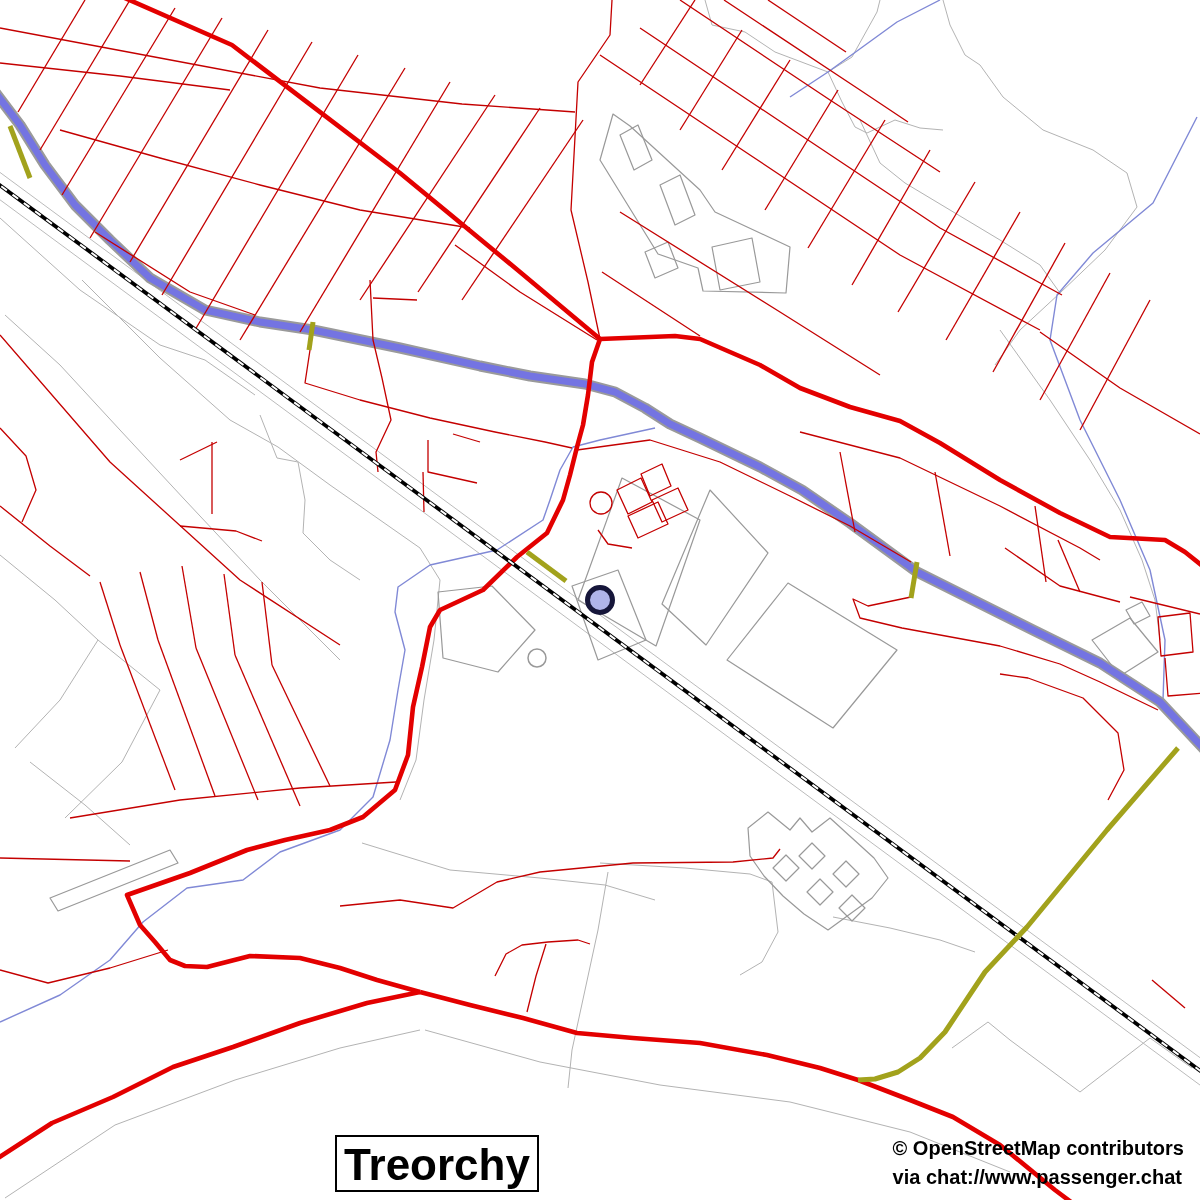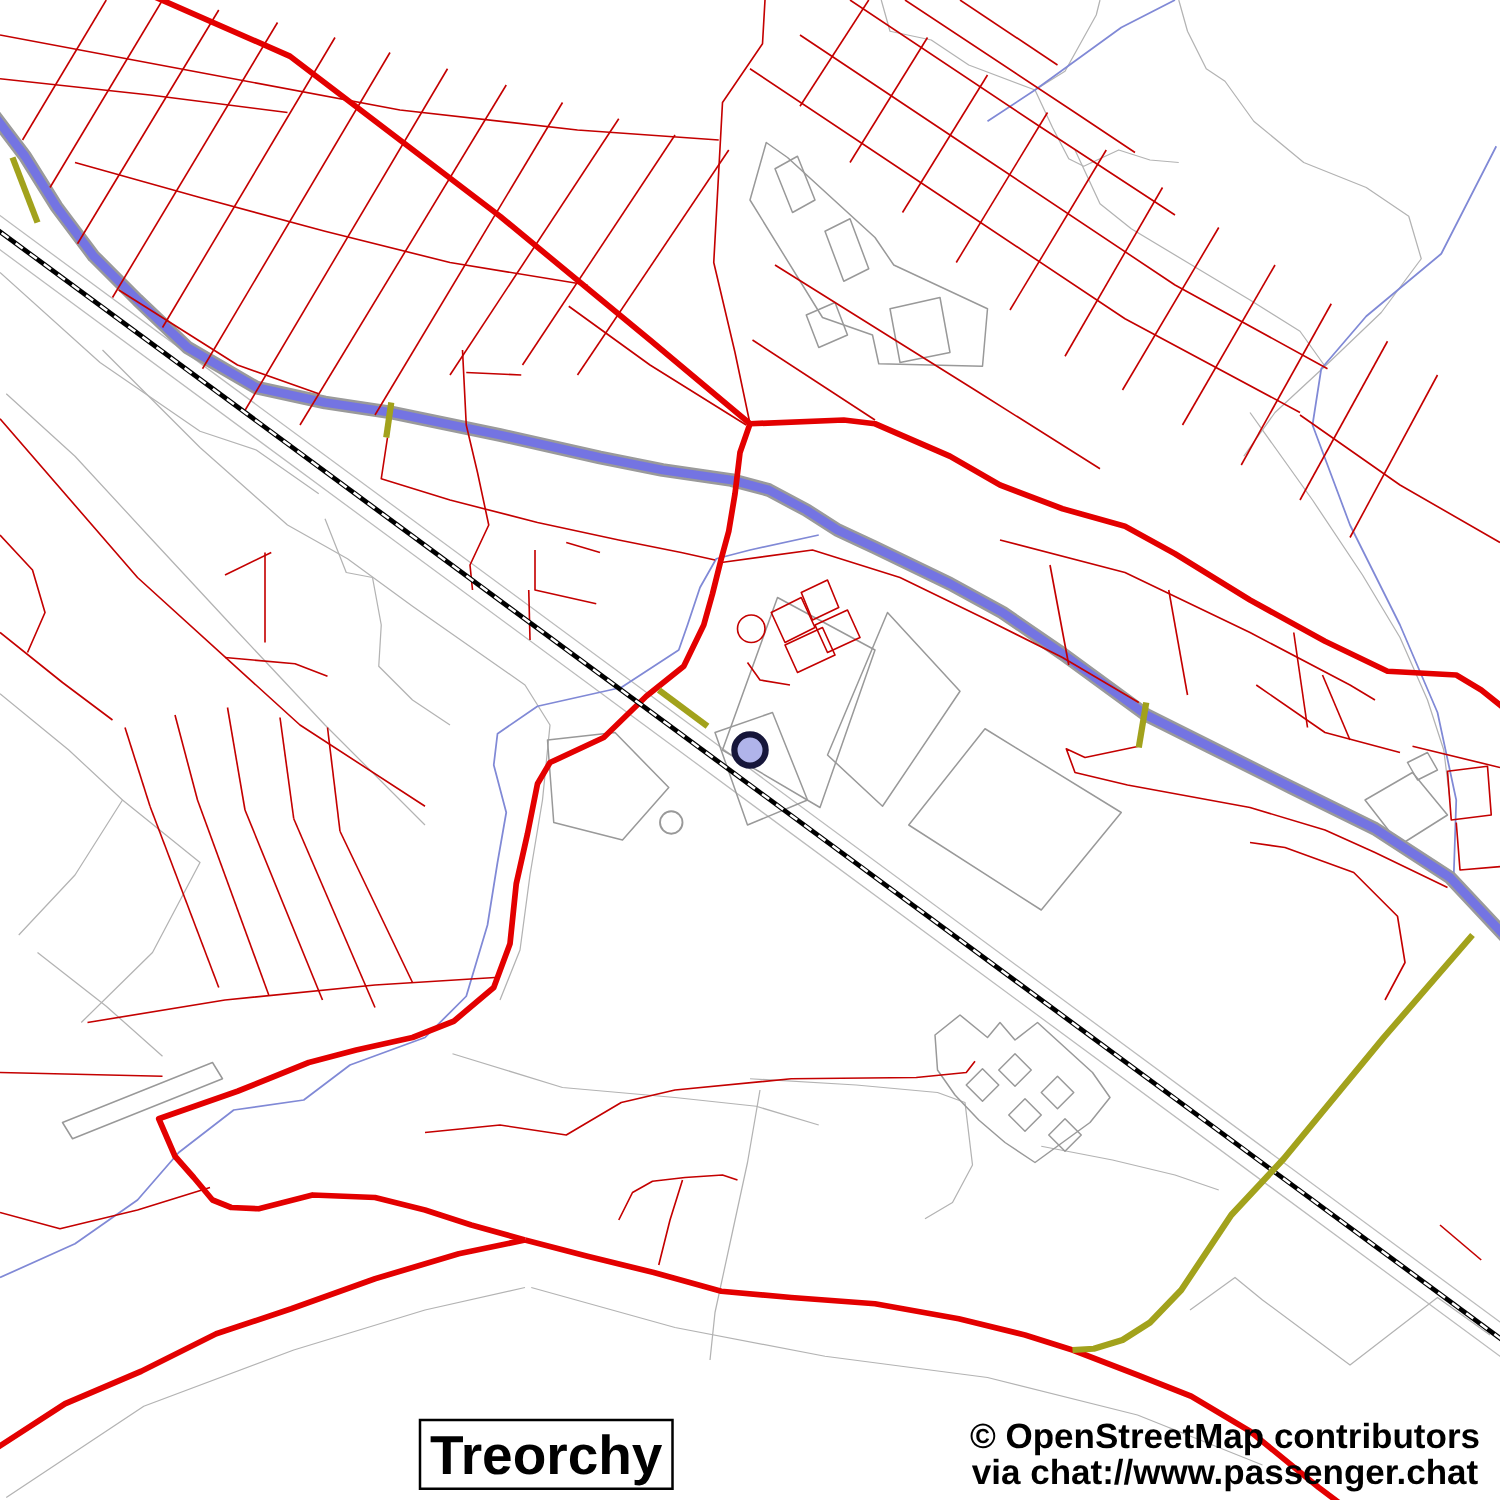--- a/index.html
+++ b/index.html
@@ -3,22 +3,22 @@
 <meta charset="utf-8">
 <style>
   html,body{margin:0;padding:0;background:#fff;}
   .stage{position:relative;width:1200px;height:1200px;overflow:hidden;background:#ffffff;
          font-family:"Liberation Sans", sans-serif;}
   #map{position:absolute;left:0;top:0;width:1200px;height:1200px;}
   #map svg{display:block;}
   .place-label{position:absolute;left:300px;top:1135px;width:200px;height:53px;
     background:#ffffff;border:2px solid #000;display:flex;align-items:flex-end;justify-content:center;
     font-size:44px;font-weight:bold;color:#000;letter-spacing:0px;margin-left:35px;}
-  .attribution{position:absolute;right:16px;top:1134px;text-align:center;color:#000;
-    font-size:28px;font-weight:bold;line-height:29px;white-space:nowrap;}
+  .attribution{position:absolute;right:16px;top:1134px;text-align:left;color:#000;
+    font-size:20px;font-weight:bold;line-height:29px;white-space:nowrap;}
 </style>
 </head>
 <body>
 
 <div class="stage">
   <div id="map">
       <svg viewBox="0 0 1200 1200" width="1200" height="1200">
         <g>
           <polyline points="5,315 60,365 120,430 185,500 260,580 340,660" fill="none" stroke="#b3b3b3" stroke-width="1" stroke-linejoin="round"></polyline>
           <polyline points="82,280 160,358 230,420 278,447 330,485 420,548 440,580 434,640 424,700 416,760 400,800" fill="none" stroke="#b3b3b3" stroke-width="1" stroke-linejoin="round"></polyline>

